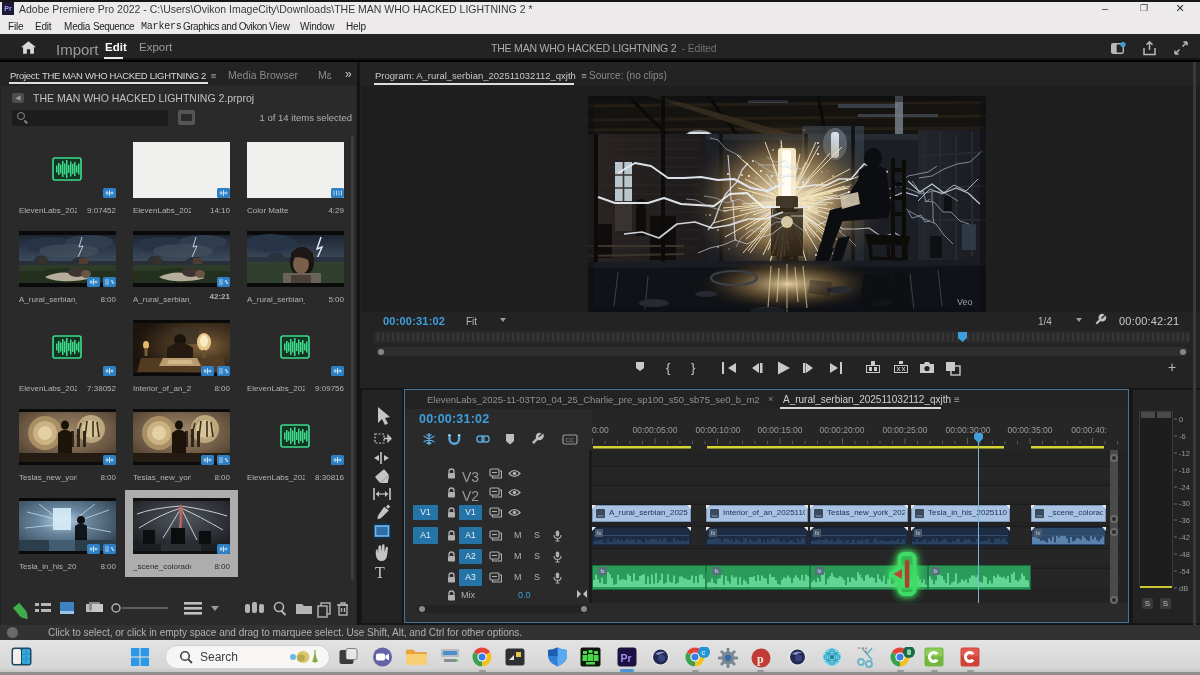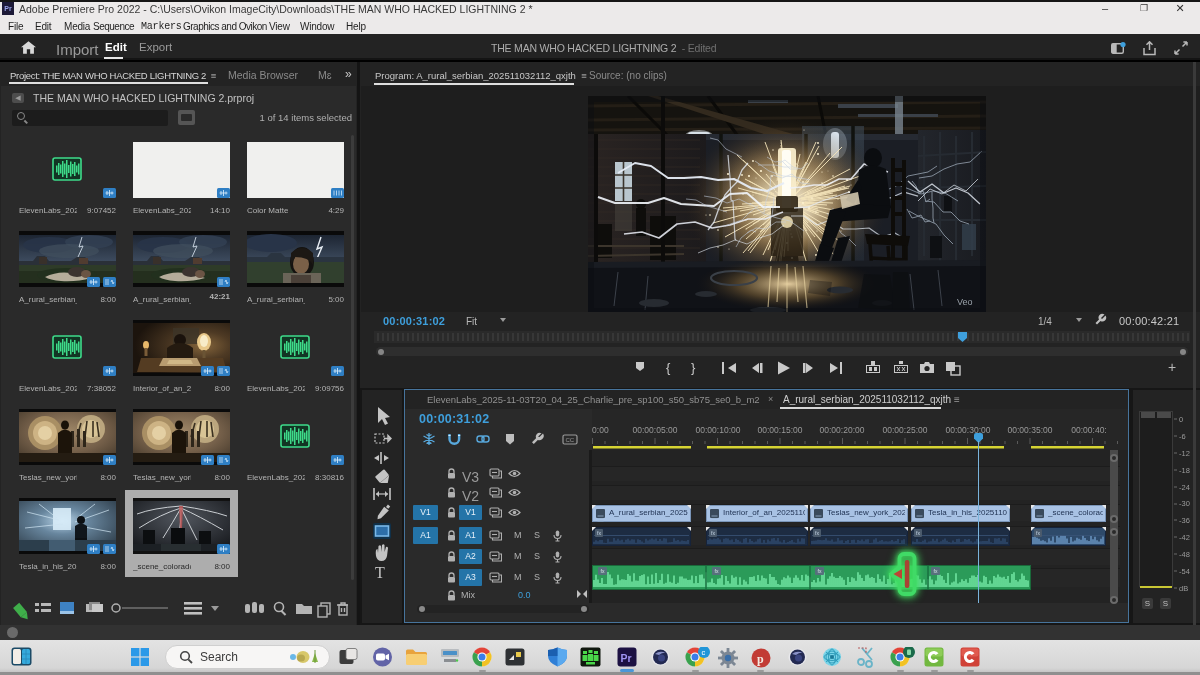--- a/index.html
+++ b/index.html
@@ -1457,20 +1457,21 @@
     <path d="M1 174 L4 174" stroke="#6a6a6a" stroke-width="1"></path>
     <text x="6" y="177" font-size="7.5" fill="#9a9a9a" font-family="Liberation Sans">dB</text>
   </svg>
 <div class="abs" style="left:1142px;top:598px;width:11px;height:11px;background:#3a3a3a;border-radius:2px;color:#c0c0c0;font-size:8px;text-align:center;line-height:11px;">S</div>
 <div class="abs" style="left:1160px;top:598px;width:11px;height:11px;background:#3a3a3a;border-radius:2px;color:#c0c0c0;font-size:8px;text-align:center;line-height:11px;">S</div>
 
 <div class="abs" style="left:1193px;top:62px;width:3px;height:563px;background:#3a3a3a;"></div>
 
 <div class="abs" id="statusbar">
   <div class="abs" style="left:7px;top:2px;width:11px;height:11px;border-radius:50%;background:#6a6a6a;"></div>
+  <div class="abs" style="left:48px;top:2px;font-size:10px;color:#b2b2b2;">Click to select, or click in empty space and drag to marquee select. Use Shift, Alt, and Ctrl for other options.</div>
 </div>
 
 <div class="abs" id="taskbar"></div>
 <div class="abs" style="left:0;top:672px;width:1200px;height:3px;background:#8f8f8f;"></div>
 <svg class="abs" style="left:11px;top:647px;" width="21" height="19" viewBox="0 0 21 19">
     <rect x="0.5" y="0.5" width="20" height="18" rx="3" fill="#1b4a66"></rect>
     <rect x="2" y="2" width="8" height="15" rx="1.5" fill="#f2ede6"></rect>
     <rect x="11" y="2" width="8" height="15" rx="1.5" fill="#35aadc"></rect>
     <path d="M11 7 L19 7 M11 12 L19 12 M15 2 L15 17" stroke="#2a88b8" stroke-width="0.8"></path>
   </svg>

